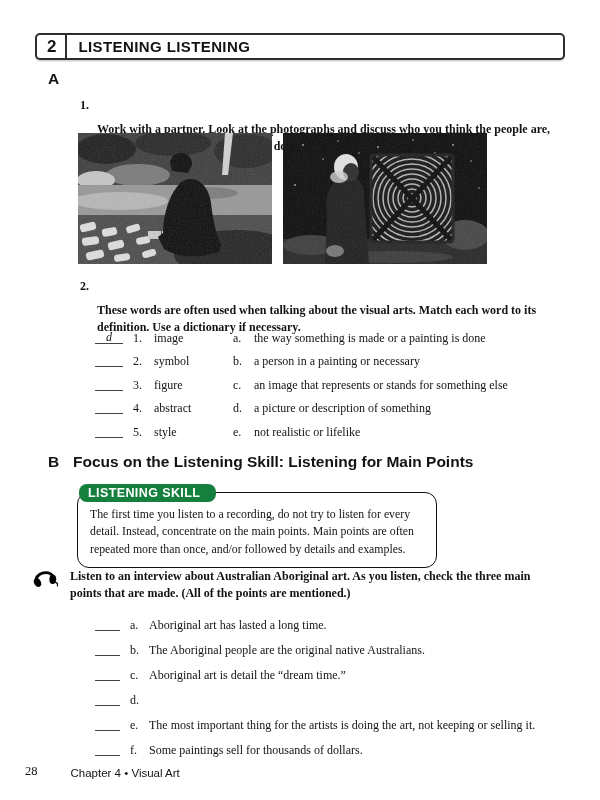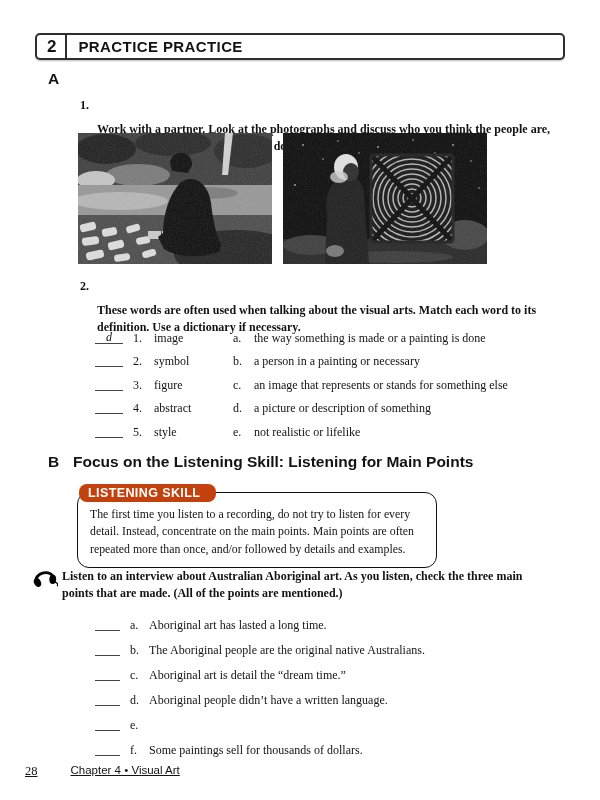--- a/index.html
+++ b/index.html
@@ -47,52 +47,52 @@
   .mletter { width:21px; flex:none; margin-left:15px; }
   .mdef { flex:1; }
   
   .skill-box {
     position:absolute; left:77px; top:492px; width:360px;
     border:1.6px solid #111; border-radius:12px;
     padding:13px 11px 9px 12px; background:#fff;
   }
   .skill-tab {
     position:absolute; top:-9px; left:1px;
-    background:#c2410c; color:#fff;
+    background:#15803d; color:#fff;
     font-family:"Liberation Sans", sans-serif; font-weight:bold; font-size:12.5px;
     letter-spacing:.4px; padding:2px 16px 2px 9px; border-radius:8px;
   }
   .skill-text { font-size:11.8px; line-height:1.48; }
   
   .listening-task { position:absolute; left:31px; top:568px; display:flex; }
   .hp-icon { flex:none; width:27px; margin-top:-2px; }
-  .task-text { width:492px; font-weight:bold; font-size:12px; line-height:1.42; margin-left:4px; }
+  .task-text { width:492px; font-weight:bold; font-size:12px; line-height:1.42; margin-left:12px; }
   
   .checklist { position:absolute; left:95px; top:608px; width:470px; font-size:12px; }
   .check-row { display:flex; align-items:flex-end; height:25px; }
   .c-blank { width:25px; flex:none; margin-bottom:2px; }
   .cletter { width:19px; flex:none; margin-left:10px; }
   .ctext { flex:1; white-space:nowrap; }
   
   .footer {
-    position:absolute; left:25px; bottom:21px; display:flex; align-items:flex-start;
-    font-family:"Liberation Sans", sans-serif; font-size:11.5px;text-decoration:underline;
+    position:absolute; left:25px; bottom:21px; display:flex; align-items:flex-end;
+    font-family:"Liberation Sans", sans-serif; font-size:11.5px;
   }
   .pageno { font-family:"Liberation Serif", serif; font-size:12.5px; }
   .footer-text { margin-left:33px; }
 </style>
 </head>
 <body>
 
 <div class="page">
 
   <div class="unit-header">
     <span class="unit-number">2</span>
     <span class="unit-divider"></span>
-    <span class="unit-title">PRACTICE PRACTICE</span>
+    <span class="unit-title">LISTENING LISTENING</span>
   </div>
 
   <div class="section-heading" style="top:70px;">
     <span class="section-letter">A</span>
   </div>
 
   <div class="numbered" style="left:80px; top:97px;">
     <span class="num">1.</span>
     <span class="ptext">Work with a partner. Look at the photographs and discuss who you think the people are, where they are, and what they are doing.</span>
   </div>
@@ -275,25 +275,25 @@
       <span class="ctext">The Aboriginal people are the original native Australians.</span>
     </div>
     <div class="check-row">
       <span class="blank c-blank"></span>
       <span class="cletter">c.</span>
       <span class="ctext">Aboriginal art is detail the “dream time.”</span>
     </div>
     <div class="check-row">
       <span class="blank c-blank"></span>
       <span class="cletter">d.</span>
-      <span class="ctext">Aboriginal people didn’t have a written language.</span>
     </div>
     <div class="check-row">
       <span class="blank c-blank"></span>
       <span class="cletter">e.</span>
+      <span class="ctext">The most important thing for the artists is doing the art, not keeping or selling it.</span>
     </div>
     <div class="check-row">
       <span class="blank c-blank"></span>
       <span class="cletter">f.</span>
       <span class="ctext">Some paintings sell for thousands of dollars.</span>
     </div>
   </div>
 
   <div class="footer">
     <span class="pageno">28</span>

